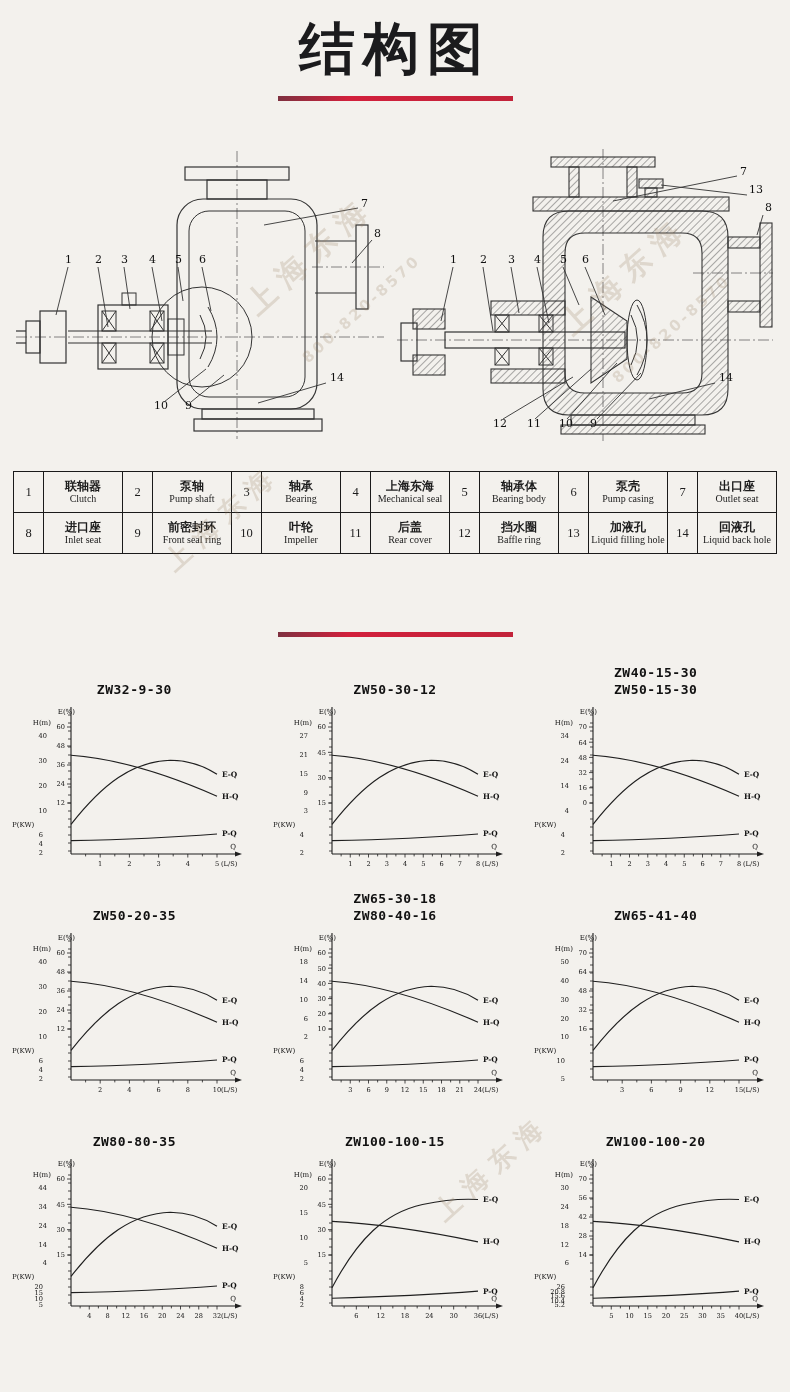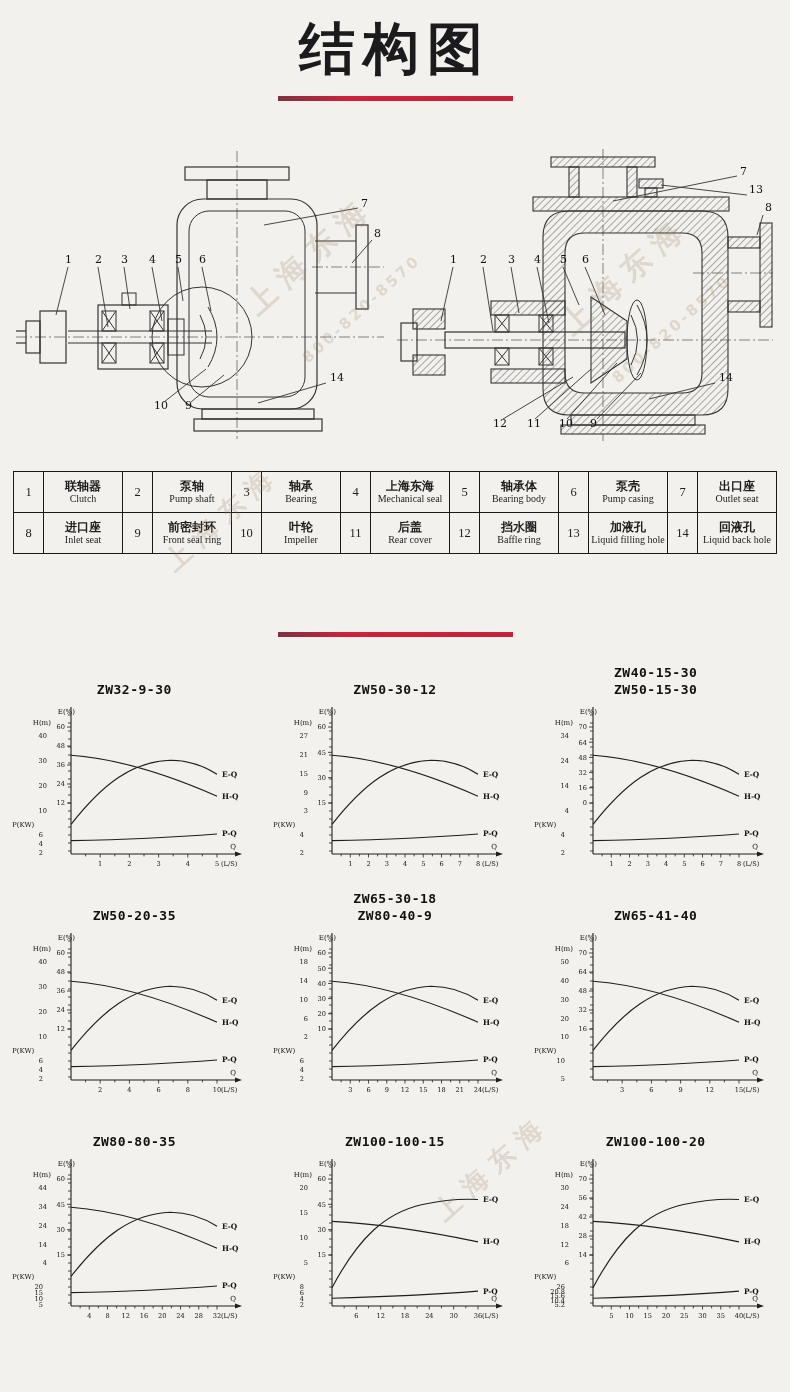--- a/index.html
+++ b/index.html
@@ -604,21 +604,21 @@
           <text x="213" y="99.69" text-anchor="start" class="curve-l">H-Q</text>
           <path d="M 62,125.39 C 94.12,84.5 123.32,62.644999999999996 161.28,61.235 C 178.8,61.235 194.86,66.875 208,75.33500000000001" class="curve"></path>
           <text x="213" y="77.83500000000001" text-anchor="start" class="curve-l">E-Q</text>
           <path d="M 62,141.605 C 120.4,140.477 164.2,138.362 208,134.978" class="curve"></path>
           <text x="213" y="137.478" text-anchor="start" class="curve-l">P-Q</text>
         </svg>
       </div>
       <div class="chart-cell">
         <div class="chart-title">
           <div>ZW65-30-18</div>
-          <div>ZW80-40-9</div>
+          <div>ZW80-40-16</div>
         </div>
         <svg width="250" height="190" viewBox="0 0 250 190">
           <line x1="62" y1="8" x2="62" y2="155" class="axline"></line>
           <line x1="62" y1="155" x2="226" y2="155" class="axline"></line>
           <polygon points="226,152.4 233,155 226,157.6" fill="#1f1f1f"></polygon>
           <line x1="59" y1="16" x2="62" y2="16" class="tick"></line>
           <line x1="59" y1="24" x2="62" y2="24" class="tick"></line>
           <line x1="59" y1="32" x2="62" y2="32" class="tick"></line>
           <line x1="59" y1="40" x2="62" y2="40" class="tick"></line>
           <line x1="59" y1="48" x2="62" y2="48" class="tick"></line>

